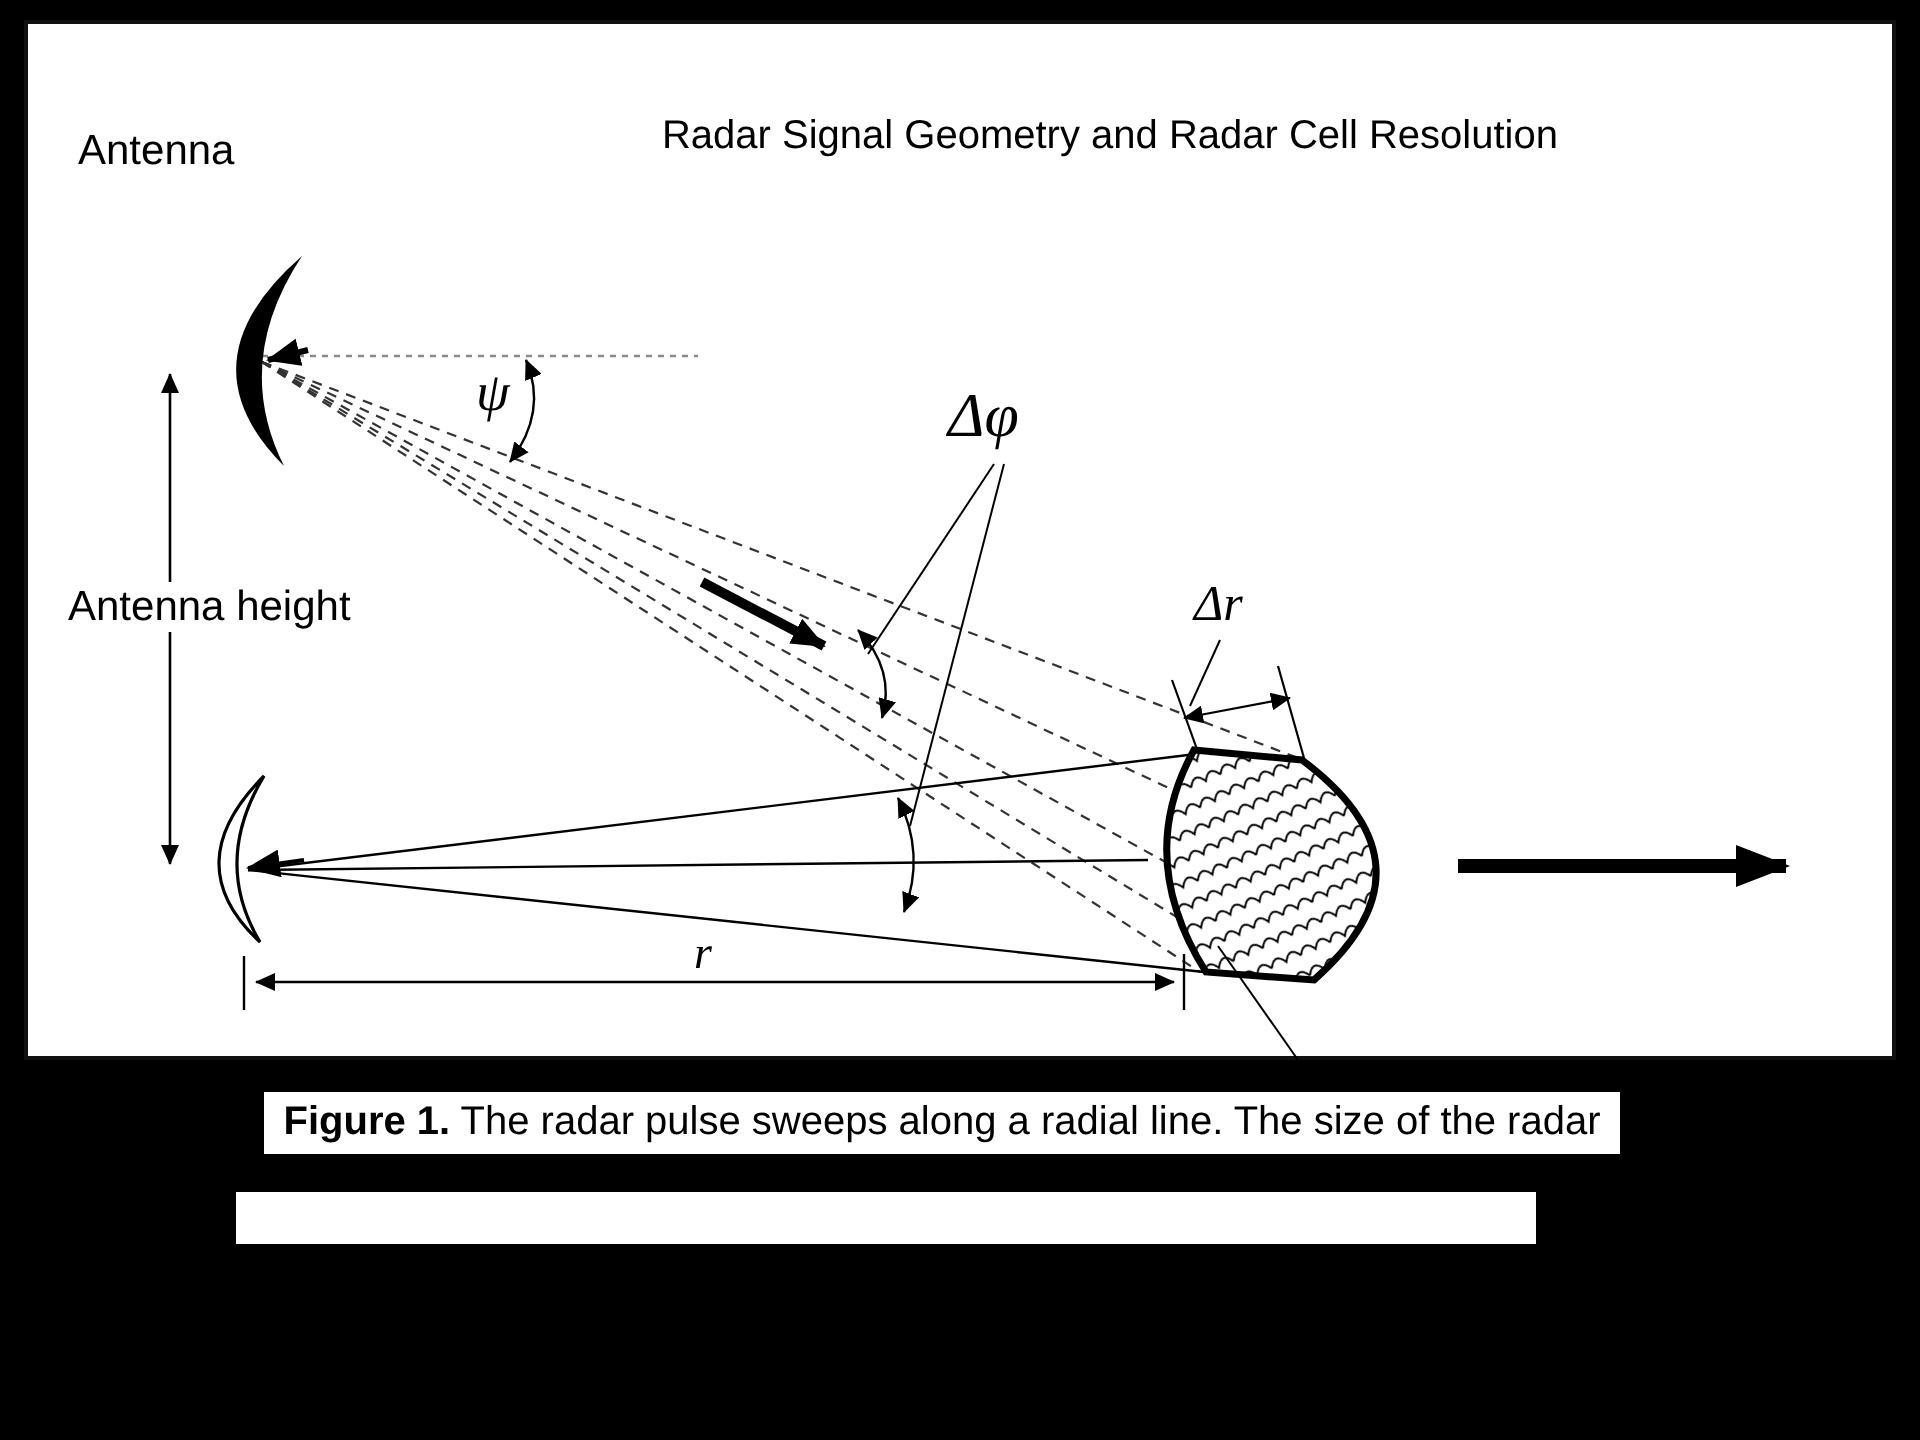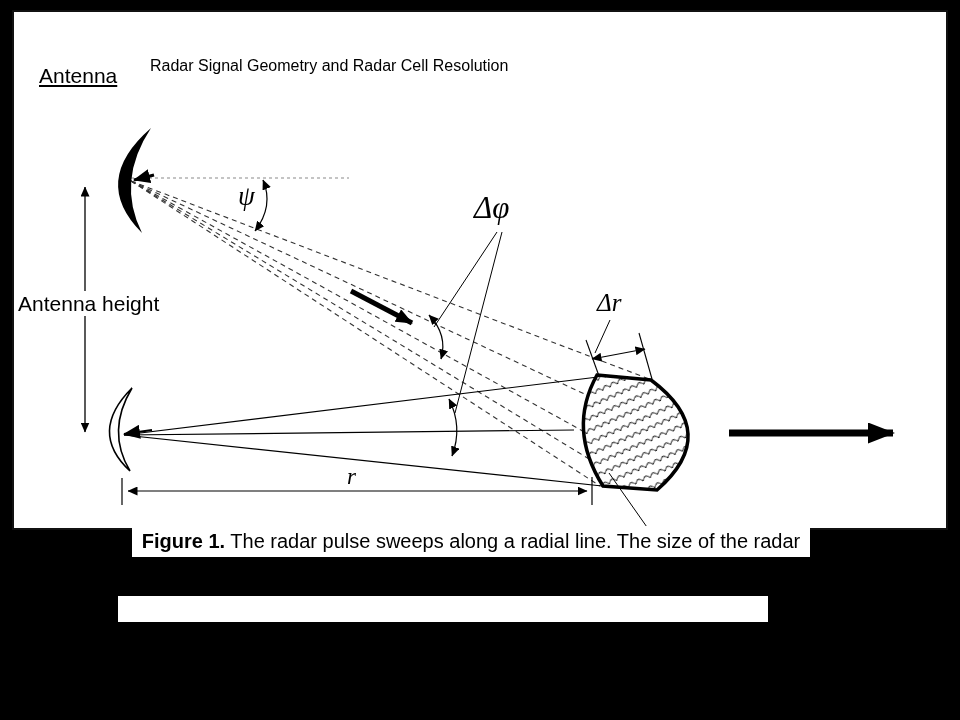--- a/index.html
+++ b/index.html
@@ -2,29 +2,29 @@
 <html><head>
 <meta charset="utf-8">
 <style>
   html,body{margin:0;padding:0;background:#000;}
   .stage{position:relative;width:960px;height:720px;background:#000;overflow:hidden;
          font-family:"Liberation Sans","DejaVu Sans",sans-serif;}
   .canvas{position:absolute;left:12px;top:10px;width:932px;height:516px;background:#fff;
           border:2px solid #111;z-index:1;}
   .art{position:absolute;left:0;top:0;z-index:2;}
   .lbl{position:absolute;color:#000;z-index:3;white-space:nowrap;line-height:1.1;}
-  .title{left:150px;top:57px;width:810px;text-align:left;font-size:16px;}
-  .antenna{left:36px;top:64px;font-size:21px;background:#fff;padding:0 3px;text-decoration:underline;}
-  .antenna-height{left:14px;top:291px;font-size:21px;background:#fff;padding:1px 4px;}
+  .title{left:150px;top:57px;width:810px;text-align:center;font-size:20px;}
+  .antenna{left:36px;top:64px;font-size:21px;background:#fff;padding:0 3px;}
+  .antenna-height{left:14px;top:291px;font-size:21px;background:#fff;padding:1px 20px;}
   .greek{font-family:"Liberation Serif","DejaVu Serif",serif;font-style:italic;}
   .psi{left:238px;top:182px;font-size:27px;}
   .dphi{left:474px;top:191px;font-size:31px;}
   .dr{left:597px;top:289px;font-size:25px;}
   .rlab{left:347px;top:464px;font-size:23px;}
-  .caption-wrap{position:absolute;left:0;top:526px;width:942px;text-align:center;z-index:3;
+  .caption-wrap{position:absolute;left:0;top:546px;width:942px;text-align:center;z-index:3;
                 font-size:20px;color:#000;}
   .caption-line{width:fit-content;margin:0 auto;background:#fff;padding:2px 10px;line-height:27px;}
   .cap-b{font-weight:bold;}
   .cap-i{font-family:"Liberation Serif","DejaVu Serif",serif;font-style:italic;font-size:21px;}
   .caption-strip{position:absolute;left:118px;top:596px;width:650px;height:26px;background:#fff;z-index:2;}
 </style>
 </head>
 <body>
 
 <div class="stage">

